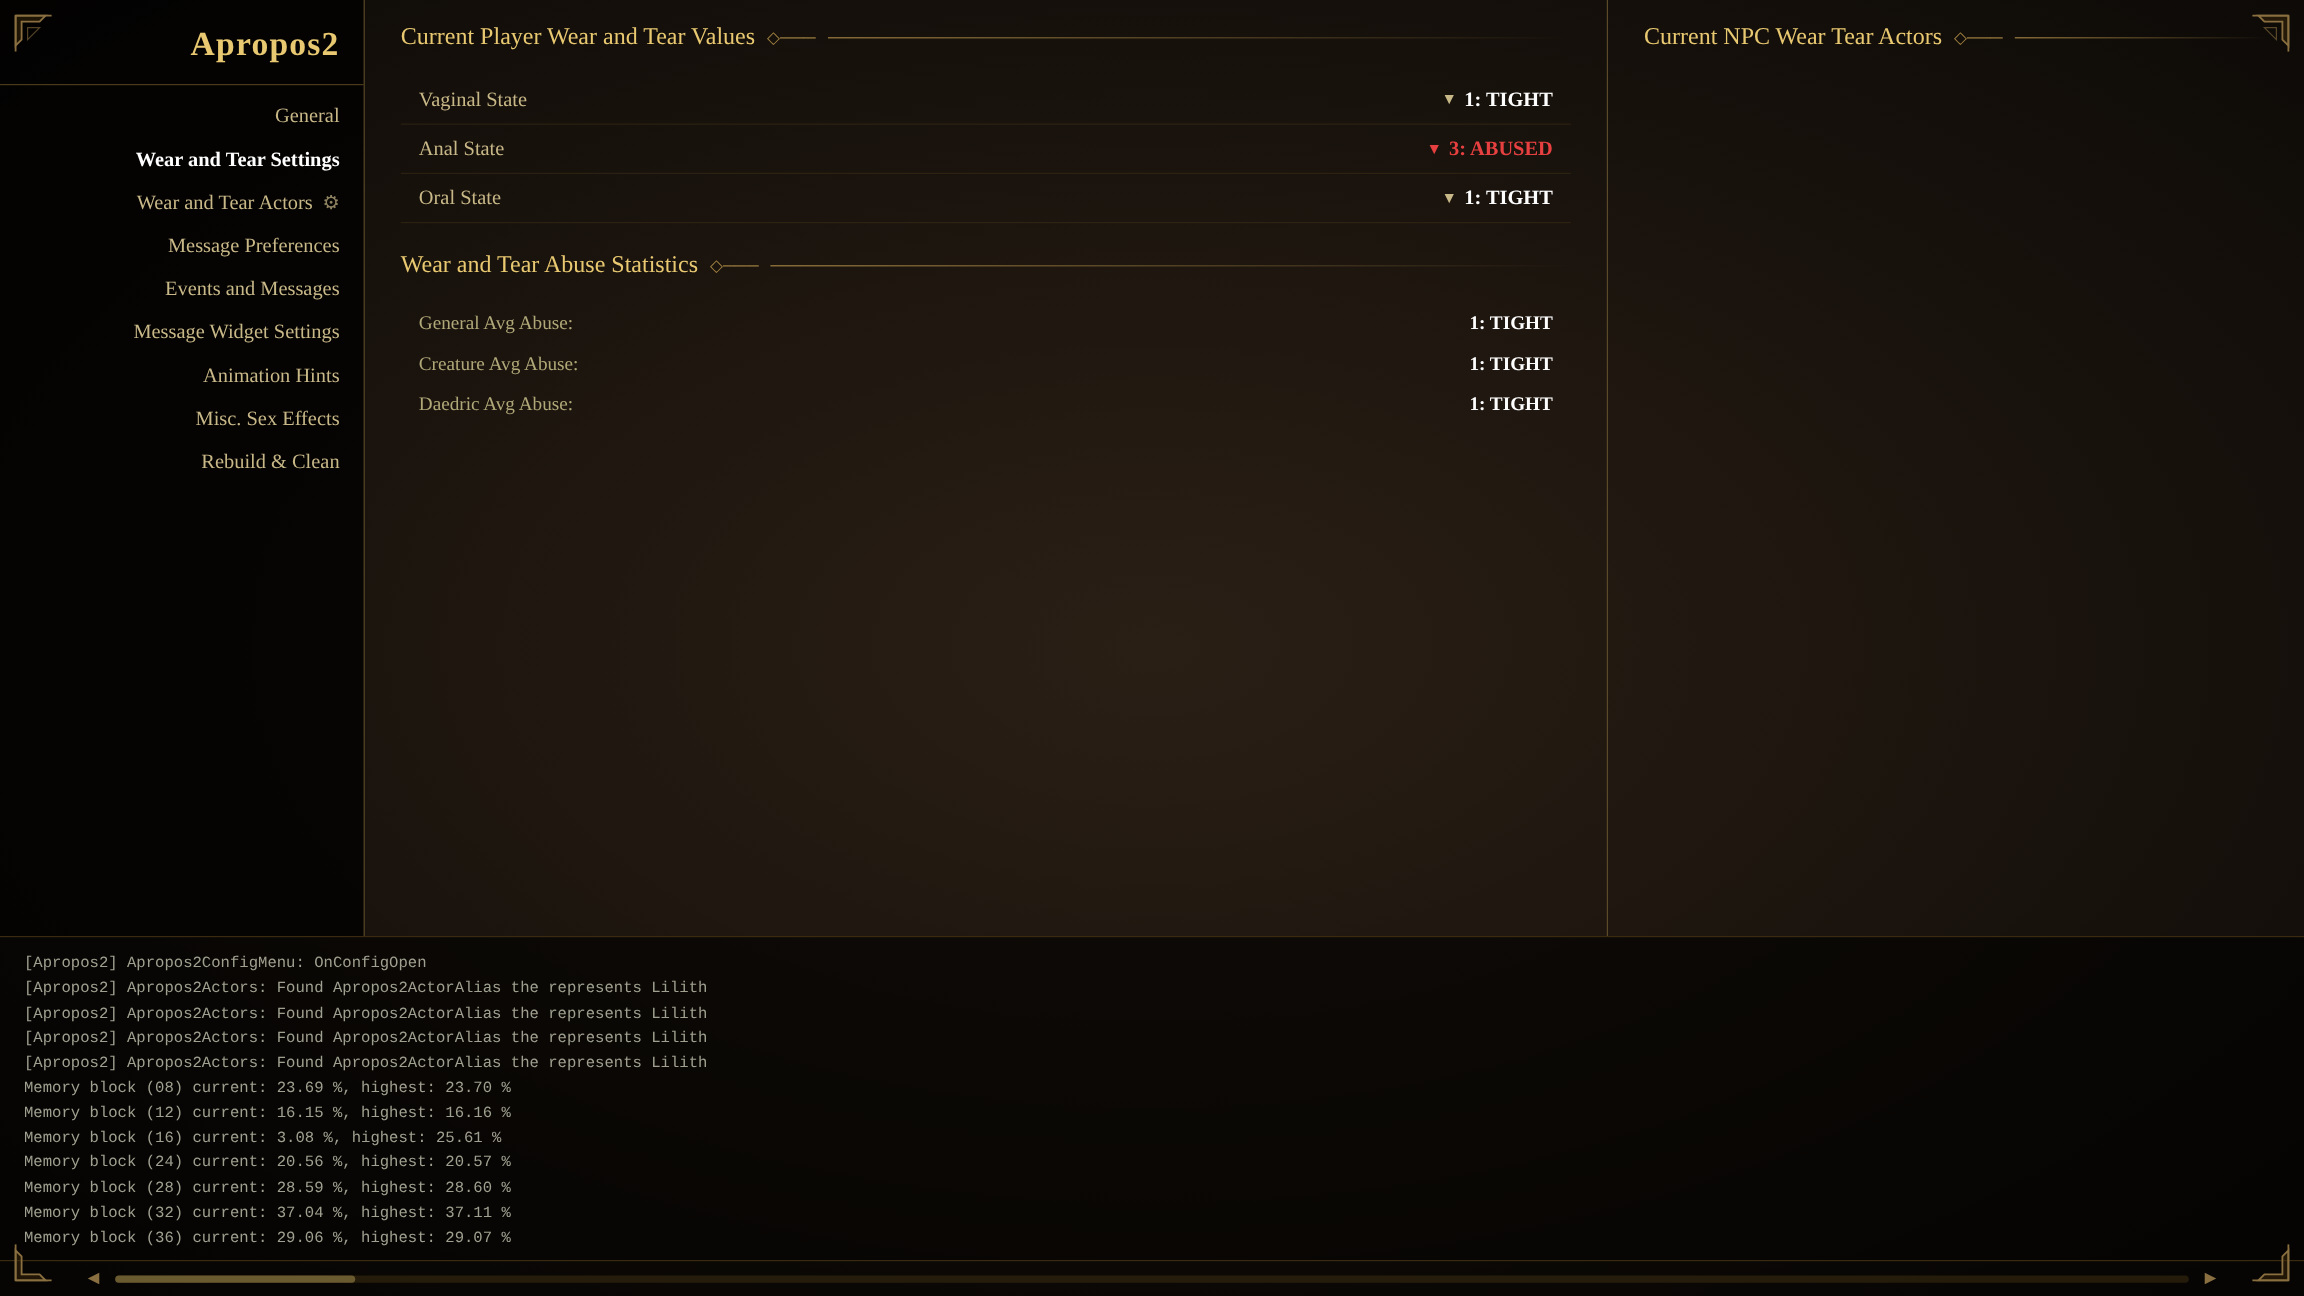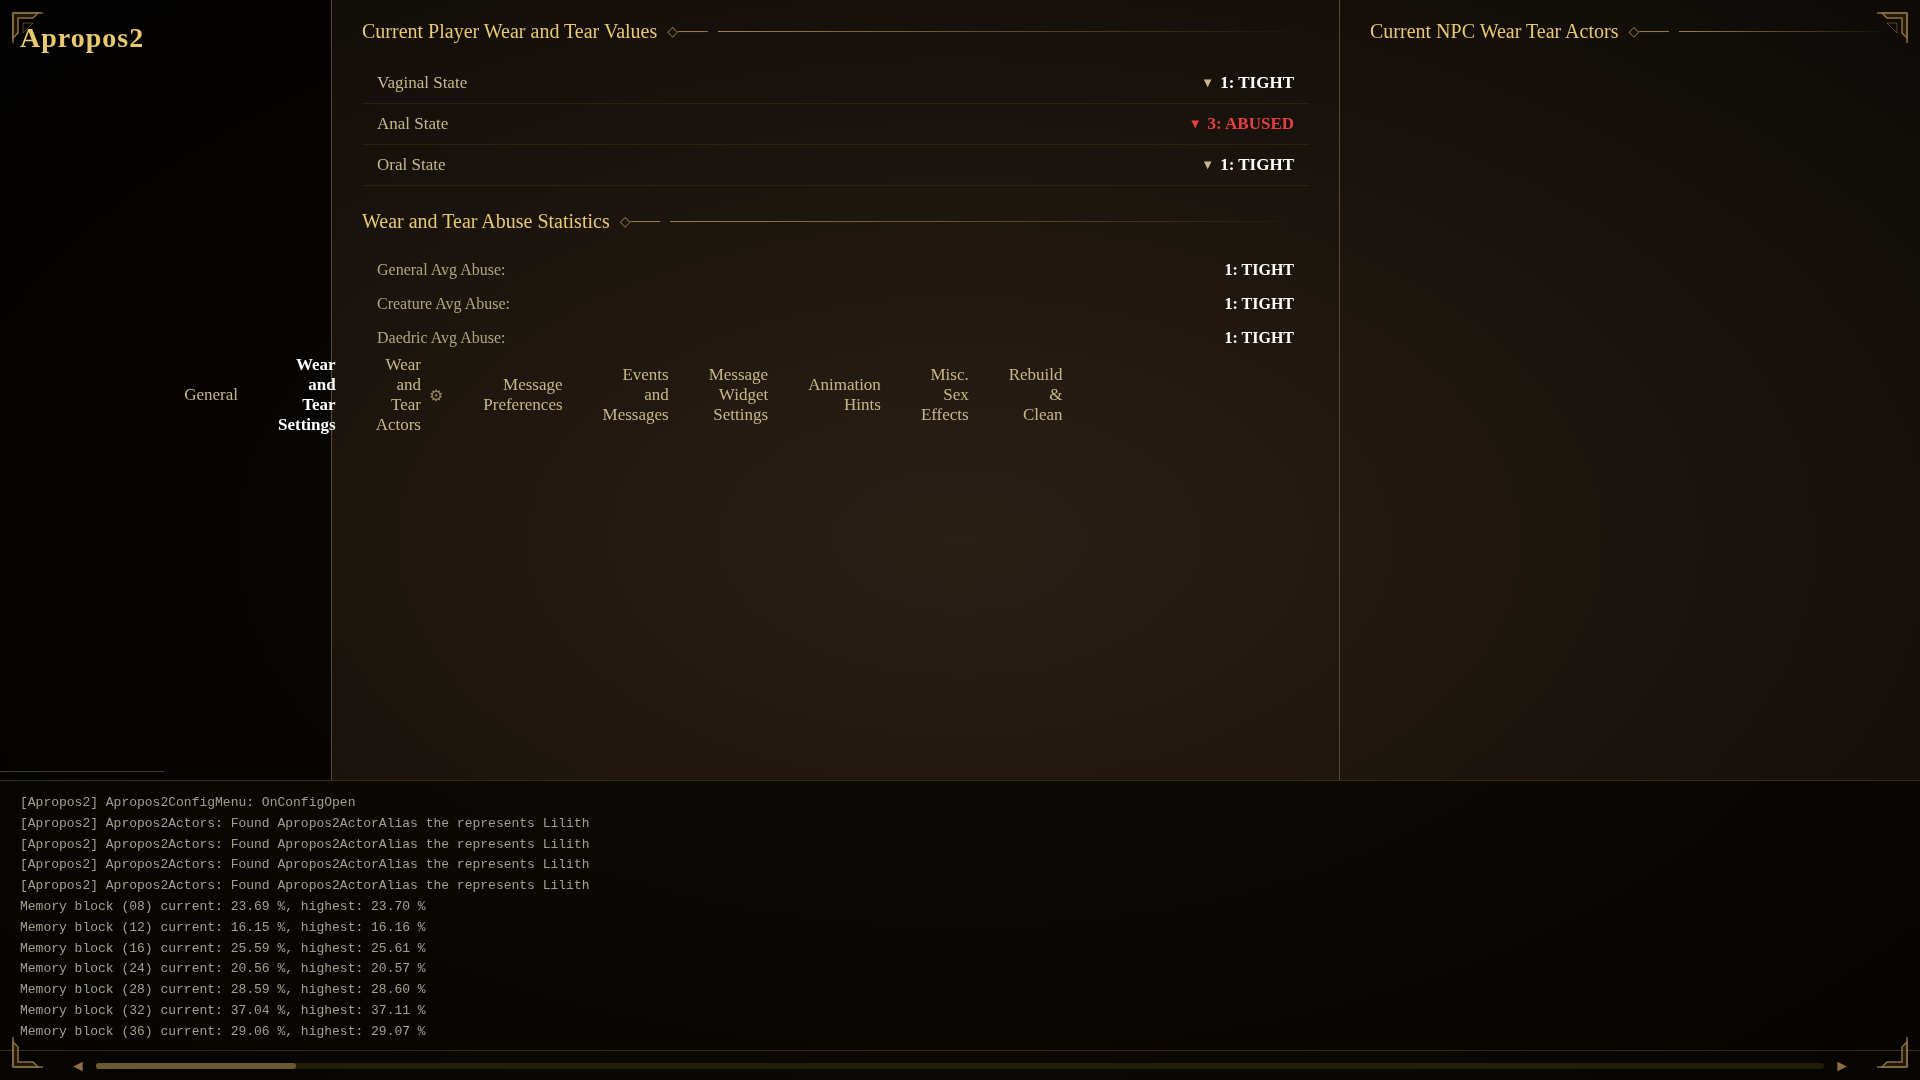--- a/index.html
+++ b/index.html
@@ -46,25 +46,25 @@
     }
 
     
     .menu-panel {
       display: flex;
       flex: 1;
     }
 
     
     .sidebar {
-      width: 332px;
+      width: 304px;
       background: rgba(0,0,0,0.75);
       border-right: 1px solid #5a4a2a;
       display: flex;
-      flex-direction: row;
+      flex-direction: column;
       padding-top: 10px;
     }
 
     .sidebar-title {
       text-align: right;
       padding: 12px 20px 16px;
       font-size: 28px;
       color: #e8c870;
       font-weight: bold;
       letter-spacing: 1px;
@@ -387,21 +387,21 @@
   </div>
 
   <div class="console-area" id="console-lines">
   <div class="console-line">[Apropos2] Apropos2ConfigMenu: OnConfigOpen</div>
       <div class="console-line">[Apropos2] Apropos2Actors: Found Apropos2ActorAlias the represents Lilith</div>
       <div class="console-line">[Apropos2] Apropos2Actors: Found Apropos2ActorAlias the represents Lilith</div>
       <div class="console-line">[Apropos2] Apropos2Actors: Found Apropos2ActorAlias the represents Lilith</div>
       <div class="console-line">[Apropos2] Apropos2Actors: Found Apropos2ActorAlias the represents Lilith</div>
       <div class="console-line">Memory block (08) current: 23.69 %, highest: 23.70 %</div>
       <div class="console-line">Memory block (12) current: 16.15 %, highest: 16.16 %</div>
-      <div class="console-line">Memory block (16) current: 25.59 %, highest: 25.61 %</div>
+      <div class="console-line">Memory block (16) current: 3.08 %, highest: 25.61 %</div>
       <div class="console-line">Memory block (24) current: 20.56 %, highest: 20.57 %</div>
       <div class="console-line">Memory block (28) current: 28.59 %, highest: 28.60 %</div>
       <div class="console-line">Memory block (32) current: 37.04 %, highest: 37.11 %</div>
       <div class="console-line">Memory block (36) current: 29.06 %, highest: 29.07 %</div>
     </div>
 
   <div class="bottom-bar">
     <span class="scroll-arrow">◄</span>
     <div class="scroll-track">
       <div class="scroll-thumb"></div>

